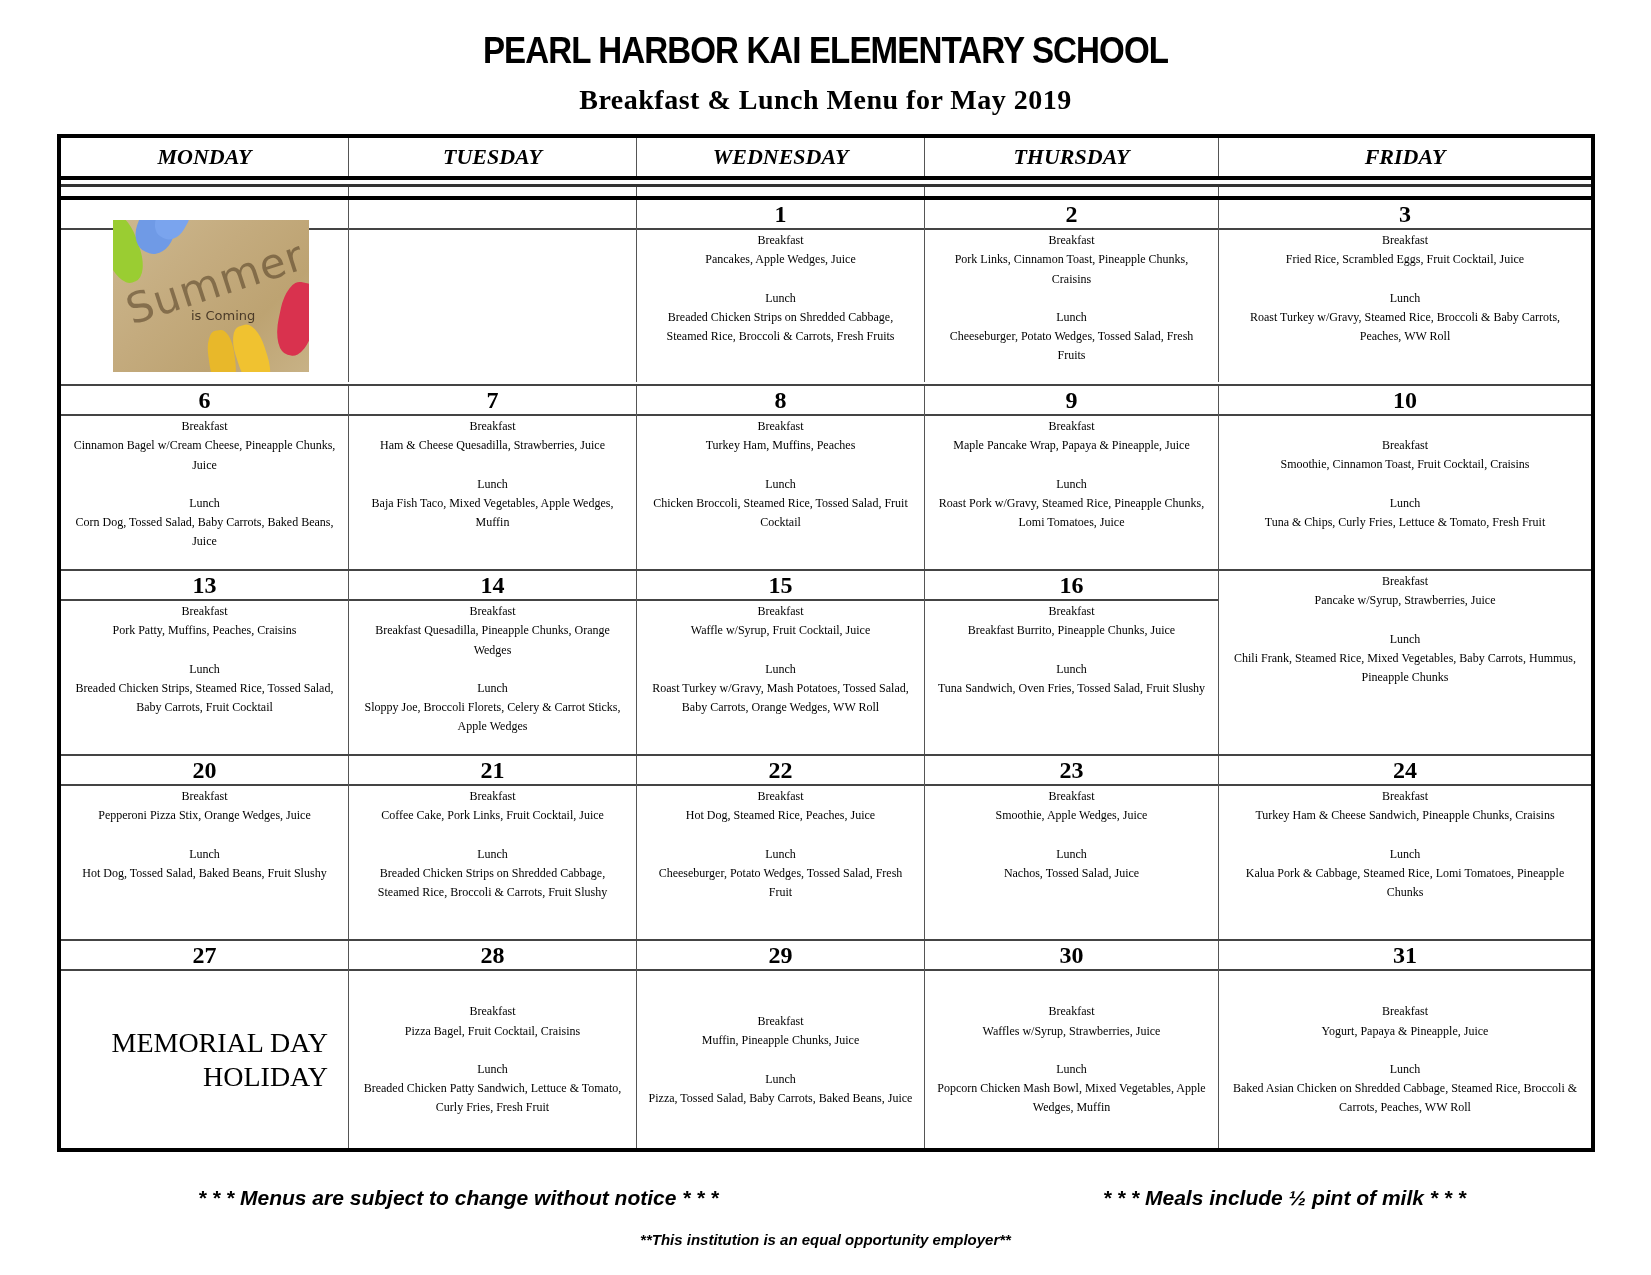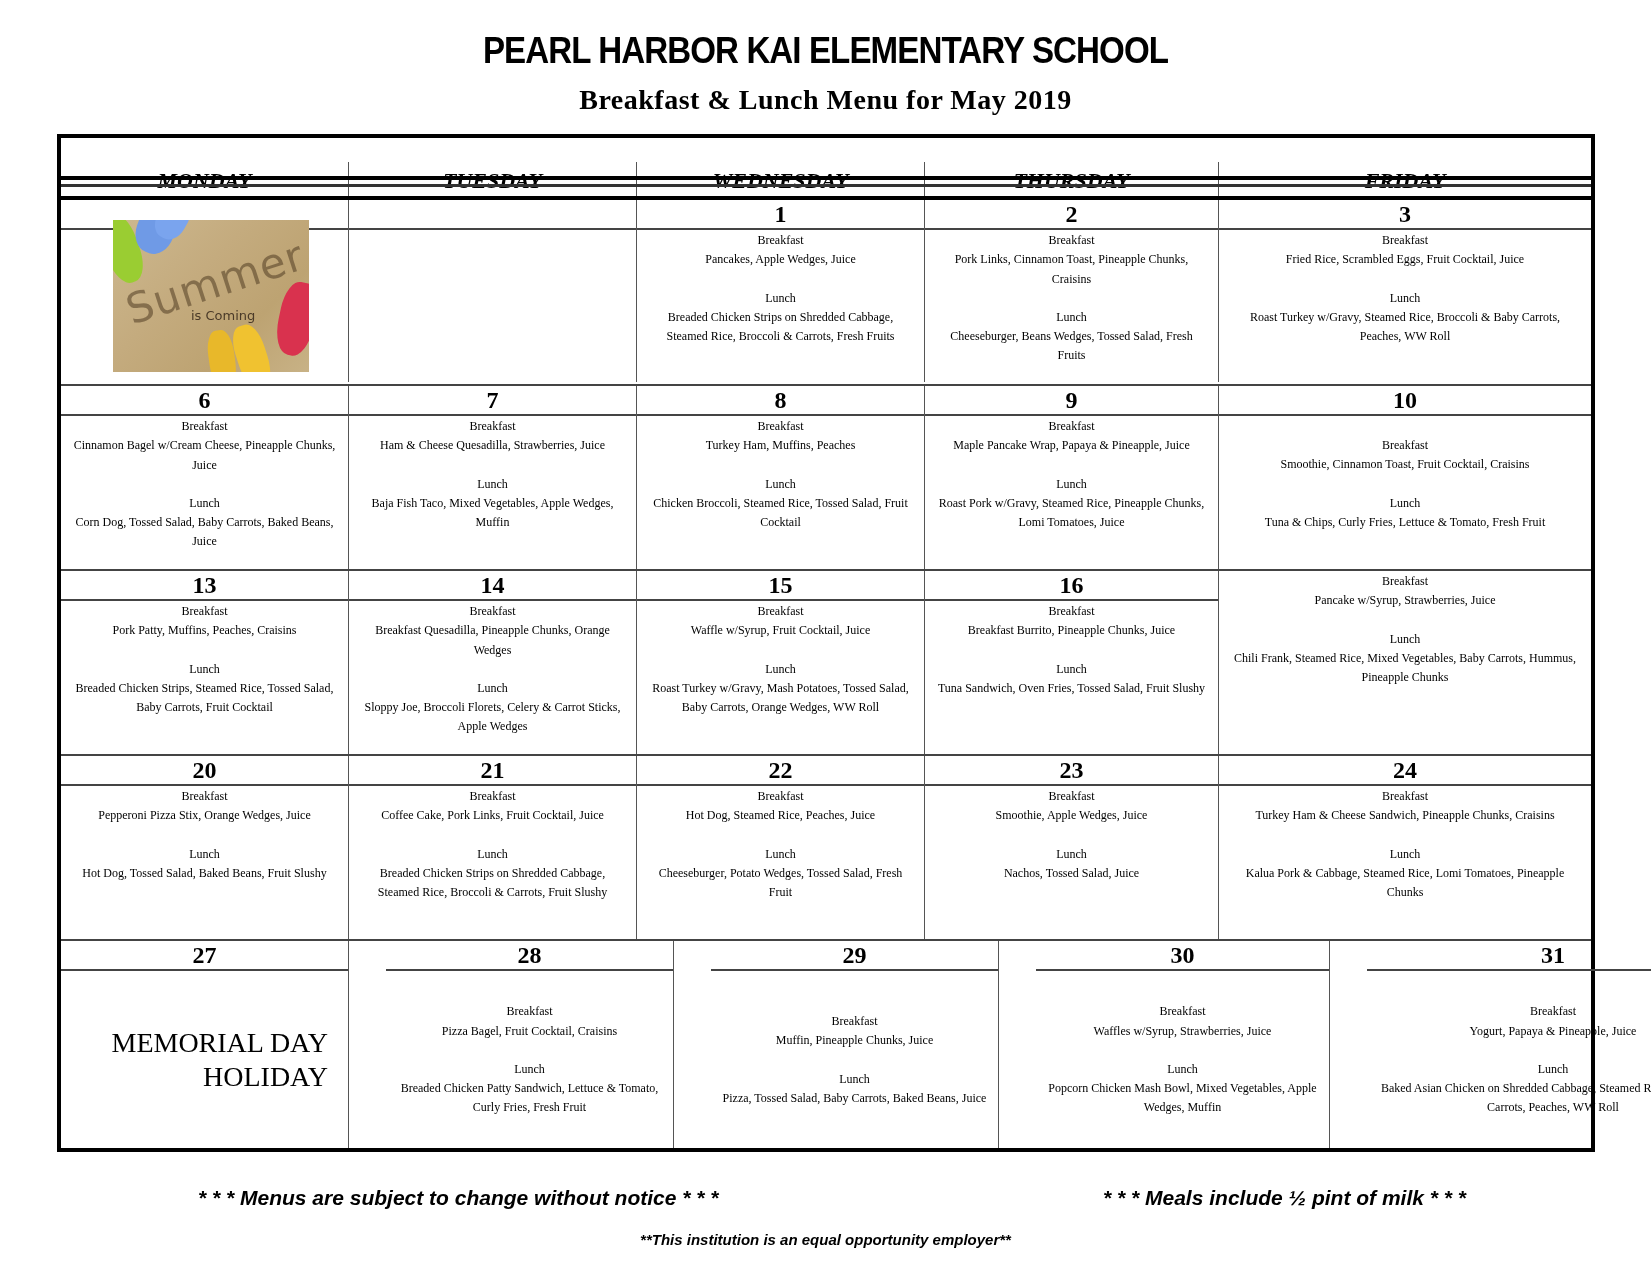--- a/index.html
+++ b/index.html
@@ -13,21 +13,21 @@
   .subtitle {
     position: absolute; left: 0; width: 1651px; top: 84px; text-align: center;
     font-family: Liberation Serif, serif; font-weight: bold; font-size: 28px;
     letter-spacing: 0.5px;
   }
 
   .cal {
     position: absolute; left: 57px; top: 134px; width: 1538px; height: 1018px;
     border: 4px solid #000; box-sizing: border-box;
   }
-  .hdr-row { position: absolute; left: 0; top: 0; width: 100%; height: 38px; display: flex; margin-top: 24px; }
+  .hdr-row { position: absolute; left: 0; top: 0; width: 100%; height: 38px; display: flex; }
   .hdr-cell {
     flex: none; height: 100%; display: flex; align-items: center; justify-content: center;
     font-family: "Liberation Serif", serif; font-weight: bold; font-style: italic; font-size: 22px;
     border-right: 1px solid #555; box-sizing: border-box;
   }
   .hdr-cell:last-child { border-right: none; }
 
   .band { position: absolute; left: 0; width: 100%; height: 4px; background: #000; }
   .band.thin { height: 3px; background: #333; }
 
@@ -129,21 +129,21 @@
             <div>Breaded Chicken Strips on Shredded Cabbage, Steamed Rice, Broccoli &amp; Carrots, Fresh Fruits</div>
           </div>
         </div>
         <div class="day" style="width: 294px;">
           <div class="daynum">2</div>
           <div class="menu">
             <div>Breakfast</div>
             <div>Pork Links, Cinnamon Toast, Pineapple Chunks, Craisins</div>
             <div class="sec-gap"></div>
             <div>Lunch</div>
-            <div>Cheeseburger, Beans Wedges, Tossed Salad, Fresh Fruits</div>
+            <div>Cheeseburger, Potato Wedges, Tossed Salad, Fresh Fruits</div>
           </div>
         </div>
         <div class="day" style="width: 372px;">
           <div class="daynum">3</div>
           <div class="menu">
             <div>Breakfast</div>
             <div>Fried Rice, Scrambled Eggs, Fruit Cocktail, Juice</div>
             <div class="sec-gap"></div>
             <div>Lunch</div>
             <div>Roast Turkey w/Gravy, Steamed Rice, Broccoli &amp; Baby Carrots, Peaches, WW Roll</div>
@@ -301,21 +301,21 @@
           <div class="menu">
             <div>Breakfast</div>
             <div>Turkey Ham &amp; Cheese Sandwich, Pineapple Chunks, Craisins</div>
             <div class="sec-gap"></div>
             <div>Lunch</div>
             <div>Kalua Pork &amp; Cabbage, Steamed Rice, Lomi Tomatoes, Pineapple Chunks</div>
           </div>
         </div>
       </div>
       <div class="week-sep" style="top: 616px;"></div>
-      <div class="week" style="top: 803px; height: 207px; gap: 37px;">
+      <div class="week" style="top: 803px; height: 207px;">
         <div class="day" style="width: 288px;">
           <div class="daynum">27</div>
           <div class="holiday">MEMORIAL DAY HOLIDAY</div>
         </div>
         <div class="day" style="width: 288px;">
           <div class="daynum">28</div>
           <div class="menu center">
             <div>Breakfast</div>
             <div>Pizza Bagel, Fruit Cocktail, Craisins</div>
             <div class="sec-gap"></div>

